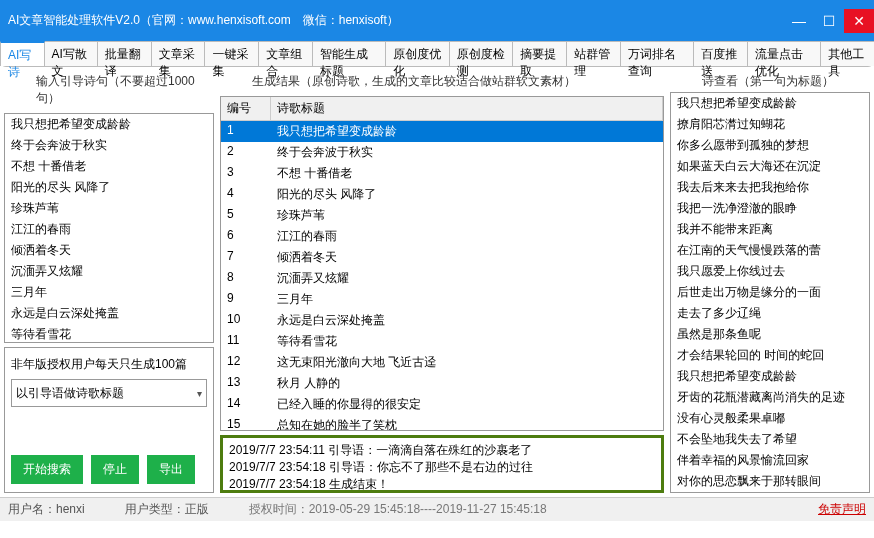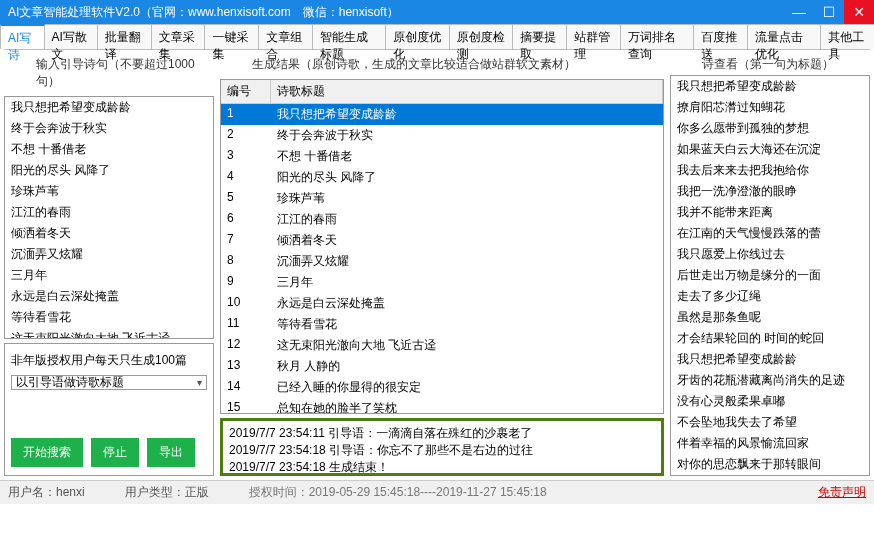--- a/index.html
+++ b/index.html
@@ -1,35 +1,35 @@
 <!DOCTYPE html>
 <html><head>
 <meta charset="utf-8">
 <style>
 * { box-sizing: border-box; margin: 0; padding: 0; }
 body { font-family: "Microsoft YaHei", Arial, sans-serif; font-size: 12px; background: #fff; width: 874px; height: 538px; overflow: hidden; }
-.titlebar { background: #1b87e5; color: #fff; height: 24px; display: flex; align-items: center; justify-content: space-between; padding: 0 0 0 8px; }
+.titlebar { background: #1b87e5; color: #fff; height: 41px; display: flex; align-items: center; justify-content: space-between; padding: 0 0 0 8px; }
 .titlebar-left { white-space: nowrap; }
 .titlebar-link { color: #fff; }
 .titlebar-btns { display: flex; }
 .titlebar-btn { width: 30px; height: 24px; display: flex; align-items: center; justify-content: center; color: #fff; font-family: Arial; font-size: 14px; }
 .titlebar-btn.close { background: #e81123; }
 .tabs { display: flex; border-bottom: 1px solid #bbb; background: #f0f0f0; height: 26px; border-radius: 6px; }
 .tab { padding: 4px 7px; border: 1px solid #bbb; border-bottom: none; background: #f8f8f8; margin-right: -1px; font-size: 12px; cursor: pointer; }
 .tab.active { background: #fff; color: #1b87e5; border-top: 2px solid #1b87e5; position: relative; top: 0; }
 .main { display: flex; padding: 4px; gap: 6px; height: 430px; }
 .col-left { width: 210px; display: flex; flex-direction: column; gap: 4px; }
 .col-mid { flex: 1; display: flex; flex-direction: column; gap: 4px; }
 .col-right { width: 200px; display: flex; flex-direction: column; }
 .panel-label { color: #333; padding: 2px 0; margin-left: 32px; }
 .listbox { border: 1px solid #999; background: #fff; flex: 1; overflow-y: auto; overflow-x: hidden; }
 .list-item { padding: 2px 6px; white-space: nowrap; cursor: pointer; }
 .quota-box { border: 1px solid #999; padding: 8px 6px; }
 .quota-title { margin-bottom: 6px; }
-.dropdown { width: 100%; border: 1px solid #999; height: 15px; padding: 0 4px; background: #fff; display: flex; align-items: center; justify-content: space-between; margin-bottom: 8px; cursor: pointer; }
+.dropdown { width: 100%; border: 1px solid #999; height: 28px; padding: 0 4px; background: #fff; display: flex; align-items: center; justify-content: space-between; margin-bottom: 8px; cursor: pointer; }
 .btn-row { display: flex; gap: 8px; margin-top: 48px; }
 .btn { background: #1eb04a; color: #fff; border: none; padding: 6px 12px; font-size: 12px; cursor: pointer; }
 .table { border: 1px solid #999; height: 350px; overflow: auto; }
 .thead { display: flex; background: #f0f0f0; border-bottom: 1px solid #ccc; justify-content: center; }
 .th { padding: 3px 6px; border-right: 1px solid #ccc; }
 .th.num { width: 50px; }
 .th.title { flex: 1; }
 .tbody { }
 .trow { display: flex; cursor: pointer; }
 .trow.sel { background: #0078d7; color: #fff; }

